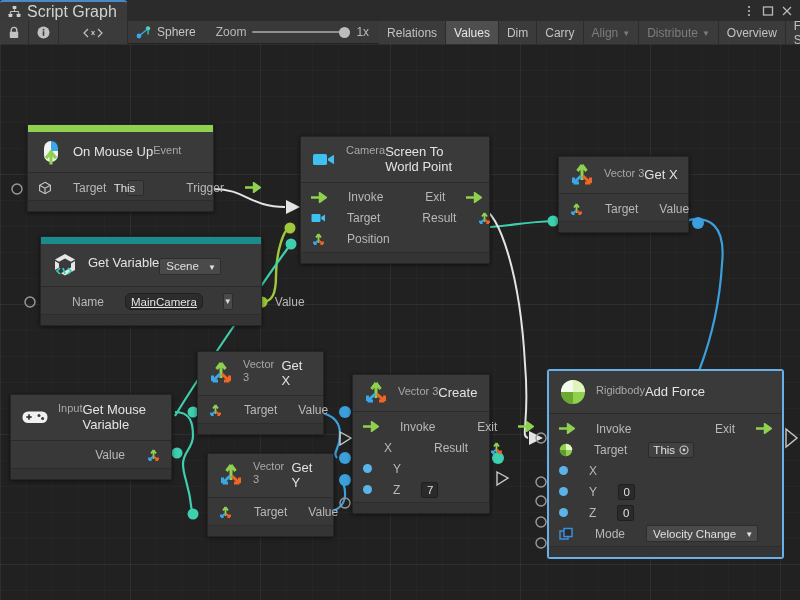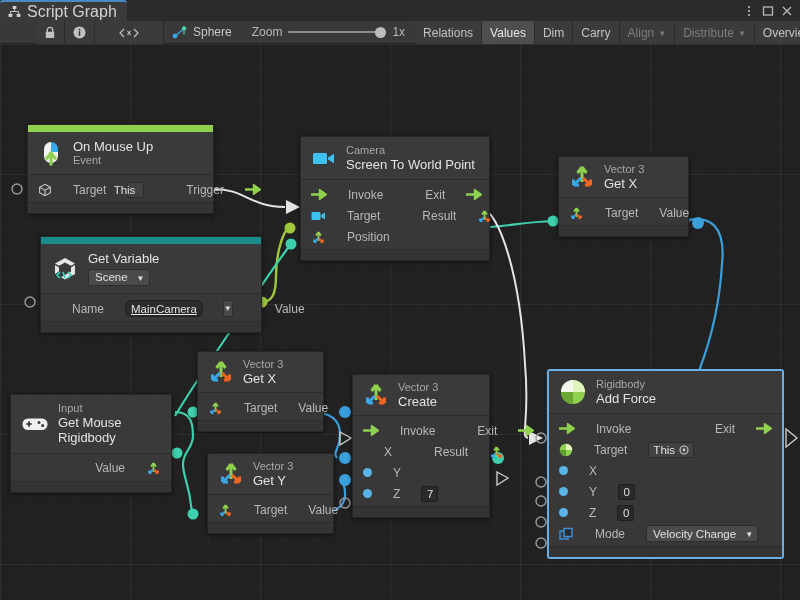--- a/index.html
+++ b/index.html
@@ -31,21 +31,21 @@
   }
   .win-btn {
     width:19px; height:19px; display:flex; align-items:center;
     justify-content:center; color:#b9b9b9;
   }
 
   
   .toolbar {
     position:absolute; left:0; top:21px; width:800px; height:23px;
     background:#393939; border-bottom:1px solid #232323;
-    display:flex; align-items:stretch; font-size:12px;padding-left:36px;
+    display:flex; align-items:stretch; font-size:12px;
   }
   .tb-btn {
     display:flex; align-items:center; justify-content:center;
     padding:0 8px; border-right:1px solid #2c2c2c;
     color:#c2c2c2; height:23px; background:#3b3b3b;
   }
   .tb-btn.active { background:#4e4e4e; color:#e8e8e8; }
   .tb-btn.dim { color:#7d7d7d; }
   .obj-field {
     display:flex; align-items:center; gap:6px; padding:0 10px 0 8px;
@@ -80,21 +80,21 @@
     box-shadow:0 1px 4px rgba(0,0,0,0.55);
     font-size:12px;
   }
   .node.selected { border:1px solid #69b0e8; box-shadow:0 0 0 1px #69b0e8; }
   .node .accent { height:7px; width:100%; }
   .node-head {
     display:flex; align-items:center; gap:9px;
     padding:7px 14px 7px 10px; background:#3a3a3a;
     border-bottom:1px solid #2b2b2b;
   }
-  .node-titles { display:flex; flex-direction:column; line-height:1.18; }
+  .node-titles { display:flex; flex-direction:row; line-height:1.18; }
   .node-sub { font-size:11px; color:#a8a8a8; }
   .node-main { font-size:13px; color:#e3e3e3; }
   .node-body { padding:4px 0 2px 0; background:#383838; }
   .node-foot { height:11px; background:#343434; border-top:1px solid #2d2d2d; }
   .row {
     position:relative; display:flex; align-items:center;
     height:21px; padding:0 10px 0 10px; gap:21px;
   }
   .row .spacer { flex:1; }
   .lbl { color:#b8b8b8; font-size:12px; }
@@ -472,21 +472,21 @@
           <svg width="28" height="22" viewBox="0 0 28 22">
             <rect x="1.5" y="5.5" width="25" height="11.5" rx="5.5" fill="#f0f0f0"></rect>
             <circle cx="8" cy="11" r="1.6" fill="#383838"></circle>
             <path d="M5.2 11 h5.6 M8 8.2 v5.6" stroke="#383838" stroke-width="1.6"></path>
             <circle cx="18" cy="9.4" r="1.5" fill="#383838"></circle>
             <circle cx="21.6" cy="12.4" r="1.5" fill="#383838"></circle>
           </svg>
         </span>
         <span class="node-titles">
           <span class="node-sub">Input</span>
-          <span class="node-main">Get Mouse Rigidbody</span>
+          <span class="node-main">Get Mouse Variable</span>
         </span>
       </div>
       <div class="node-body">
         <div class="row">
           <span class="spacer"></span>
           <span class="lbl">Value</span>
           <span>
             <svg width="15" height="14" viewBox="0 0 15 14">
               <path d="M7.5 11 V3 M7.5 2 L5 5.5 M7.5 2 L10 5.5" stroke="#8fd14f" stroke-width="1.8" fill="none"></path>
               <path d="M7.2 8.4 L3 12 M3 12 L5.6 12 M3 12 L3 9.6" stroke="#3aa8e8" stroke-width="1.8" fill="none"></path>

